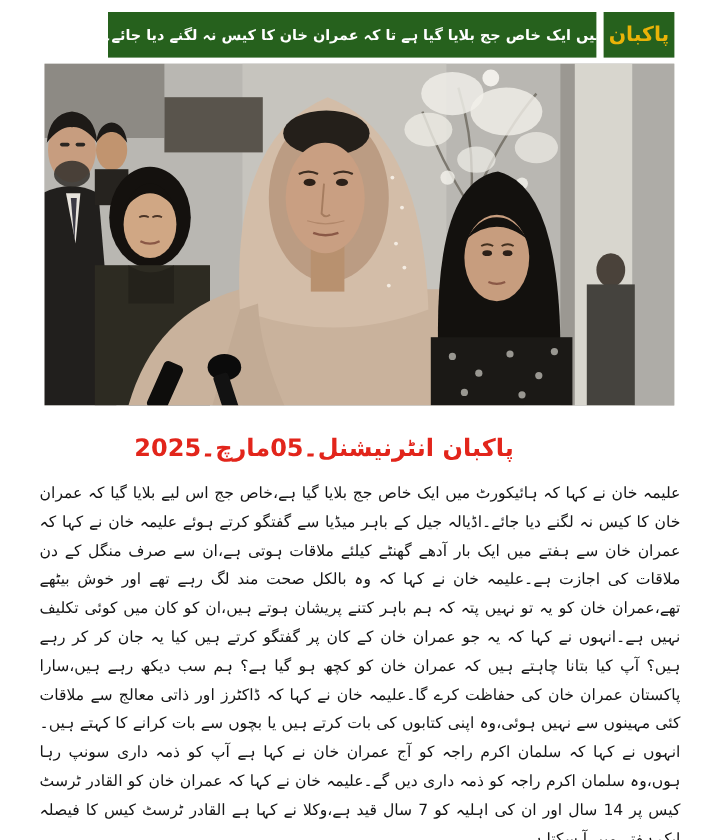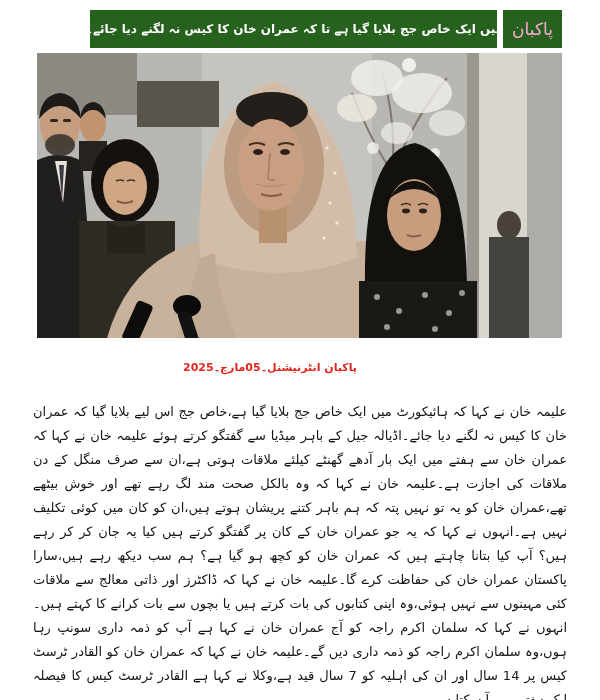--- a/index.html
+++ b/index.html
@@ -5,42 +5,42 @@
   html,body{margin:0;padding:0;background:#ffffff;}
   .page{
     position:relative;width:600px;height:700px;margin:0 auto;
     background:#ffffff;overflow:hidden;
     font-family:"DejaVu Sans",sans-serif;
     direction:rtl;
   }
   
   .logo-box{
     position:absolute;left:503px;top:10px;width:59px;height:38px;
-    background:#26611d;color:#f9a8d4;
+    background:#26611d;color:#eab308;
     display:flex;align-items:center;justify-content:center;
-    font-size:17px;font-weight:normal;
+    font-size:17px;font-weight:bold;
   }
   .headline-bar{
     position:absolute;left:90px;top:10px;width:407px;height:38px;
     background:#26611d;color:#ffffff;
     display:flex;align-items:center;justify-content:center;
     font-size:12px;font-weight:bold;
     padding:0 6px;box-sizing:border-box;
     white-space:nowrap;overflow:hidden;
   }
   
   .photo{
     position:absolute;left:37px;top:53px;width:525px;height:285px;
     overflow:hidden;background:#bcbab5;
   }
   .photo svg{display:block;width:100%;height:100%;}
   
   .dateline{
     position:absolute;left:0;top:361px;width:540px;
-    text-align:center;color:#e2251b;font-size:11px;font-weight:600;
+    text-align:center;color:#e2251b;font-size:20px;font-weight:600;
   }
   
   .article-body{
     position:absolute;left:33px;top:400px;width:534px;
     color:#151515;font-size:13px;line-height:24px;
     text-align:justify;text-align-last:right;
     direction:rtl;
   }
 </style>
 </head>

